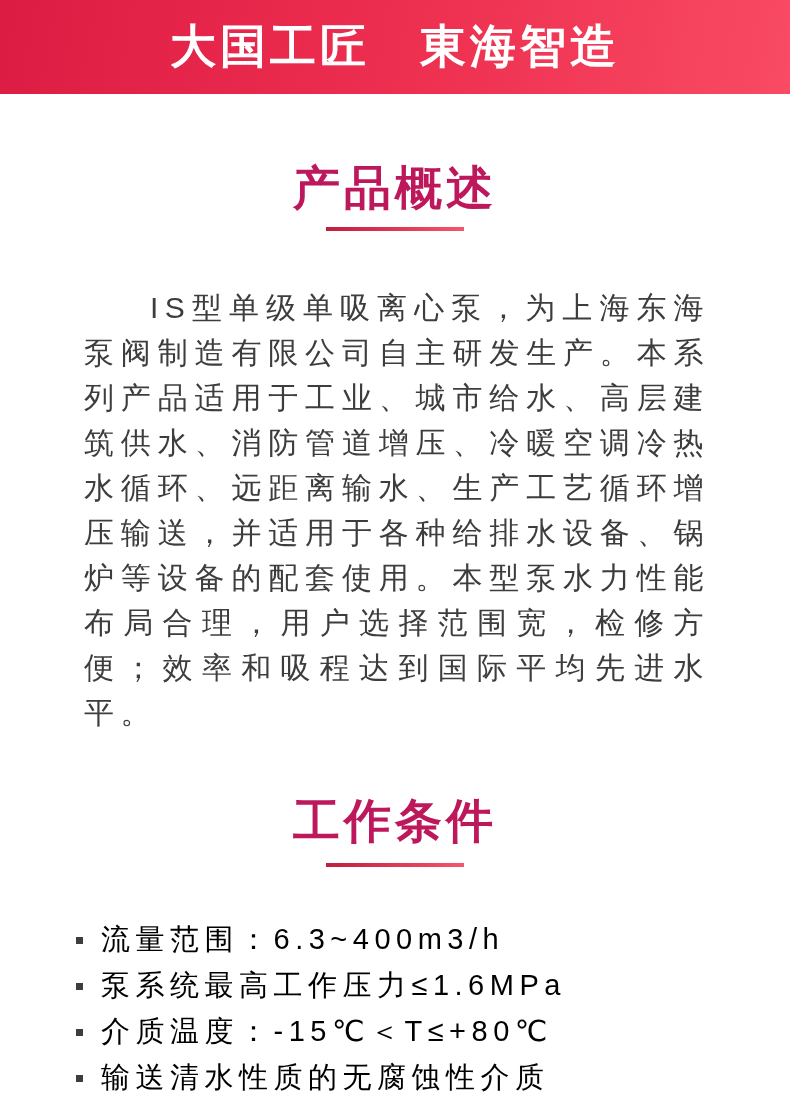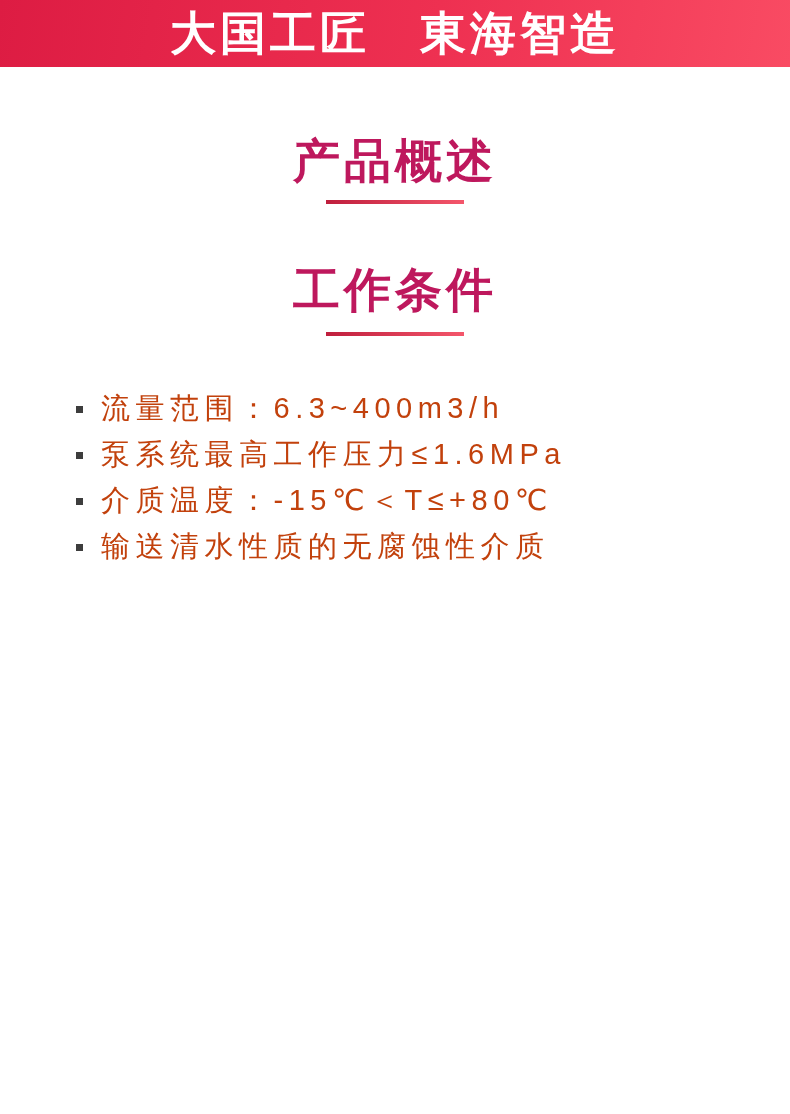--- a/index.html
+++ b/index.html
@@ -8,21 +8,21 @@
     position: relative;
     width: 790px;
     height: 1114px;
     margin: 0 auto;
     background: #ffffff;
     overflow: hidden;
     font-family: "Liberation Sans", "DejaVu Sans", sans-serif;
   }
   
   .banner {
-    height: 67px;
+    height: 94px;
     display: flex;
     align-items: center;
     justify-content: center;
     background: linear-gradient(100deg, #dd1c43 0%, #ee3051 55%, #f94b63 100%);
   }
   .banner-title {
     color: #ffffff;
     font-size: 46px;
     font-weight: bold;
     letter-spacing: 4px;
@@ -61,21 +61,21 @@
     list-style: none;
     margin-top: 50px;
     padding-left: 76px;
     padding-right: 40px;
   }
   .spec-list li {
     display: flex;
     align-items: center;
     height: 46px;
     font-size: 29px;
-    color: #c2410c;
+    color: #000000;
     letter-spacing: 5.5px;
     white-space: nowrap;
   }
   .bullet-icon {
     display: inline-block;
     width: 7px;
     height: 7px;
     background: #3d3d3d;
     margin-right: 18px;
     flex: none;
@@ -86,20 +86,21 @@
 
 <div class="page">
 
   <header class="banner">
     <h1 class="banner-title">大国工匠　東海智造</h1>
   </header>
 
   <section class="section-overview">
     <h2 class="section-title">产品概述</h2>
     <div class="title-underline"></div>
+    <p class="overview-paragraph">IS型单级单吸离心泵，为上海东海泵阀制造有限公司自主研发生产。本系列产品适用于工业、城市给水、高层建筑供水、消防管道增压、冷暖空调冷热水循环、远距离输水、生产工艺循环增压输送，并适用于各种给排水设备、锅炉等设备的配套使用。本型泵水力性能布局合理，用户选择范围宽，检修方便；效率和吸程达到国际平均先进水平。</p>
   </section>
 
   <section class="section-conditions">
     <h2 class="section-title">工作条件</h2>
     <div class="title-underline"></div>
 
     <ul class="spec-list">
       <li>
         <span class="bullet-icon"></span>
         <span>流量范围：6.3~400m3/h</span>

